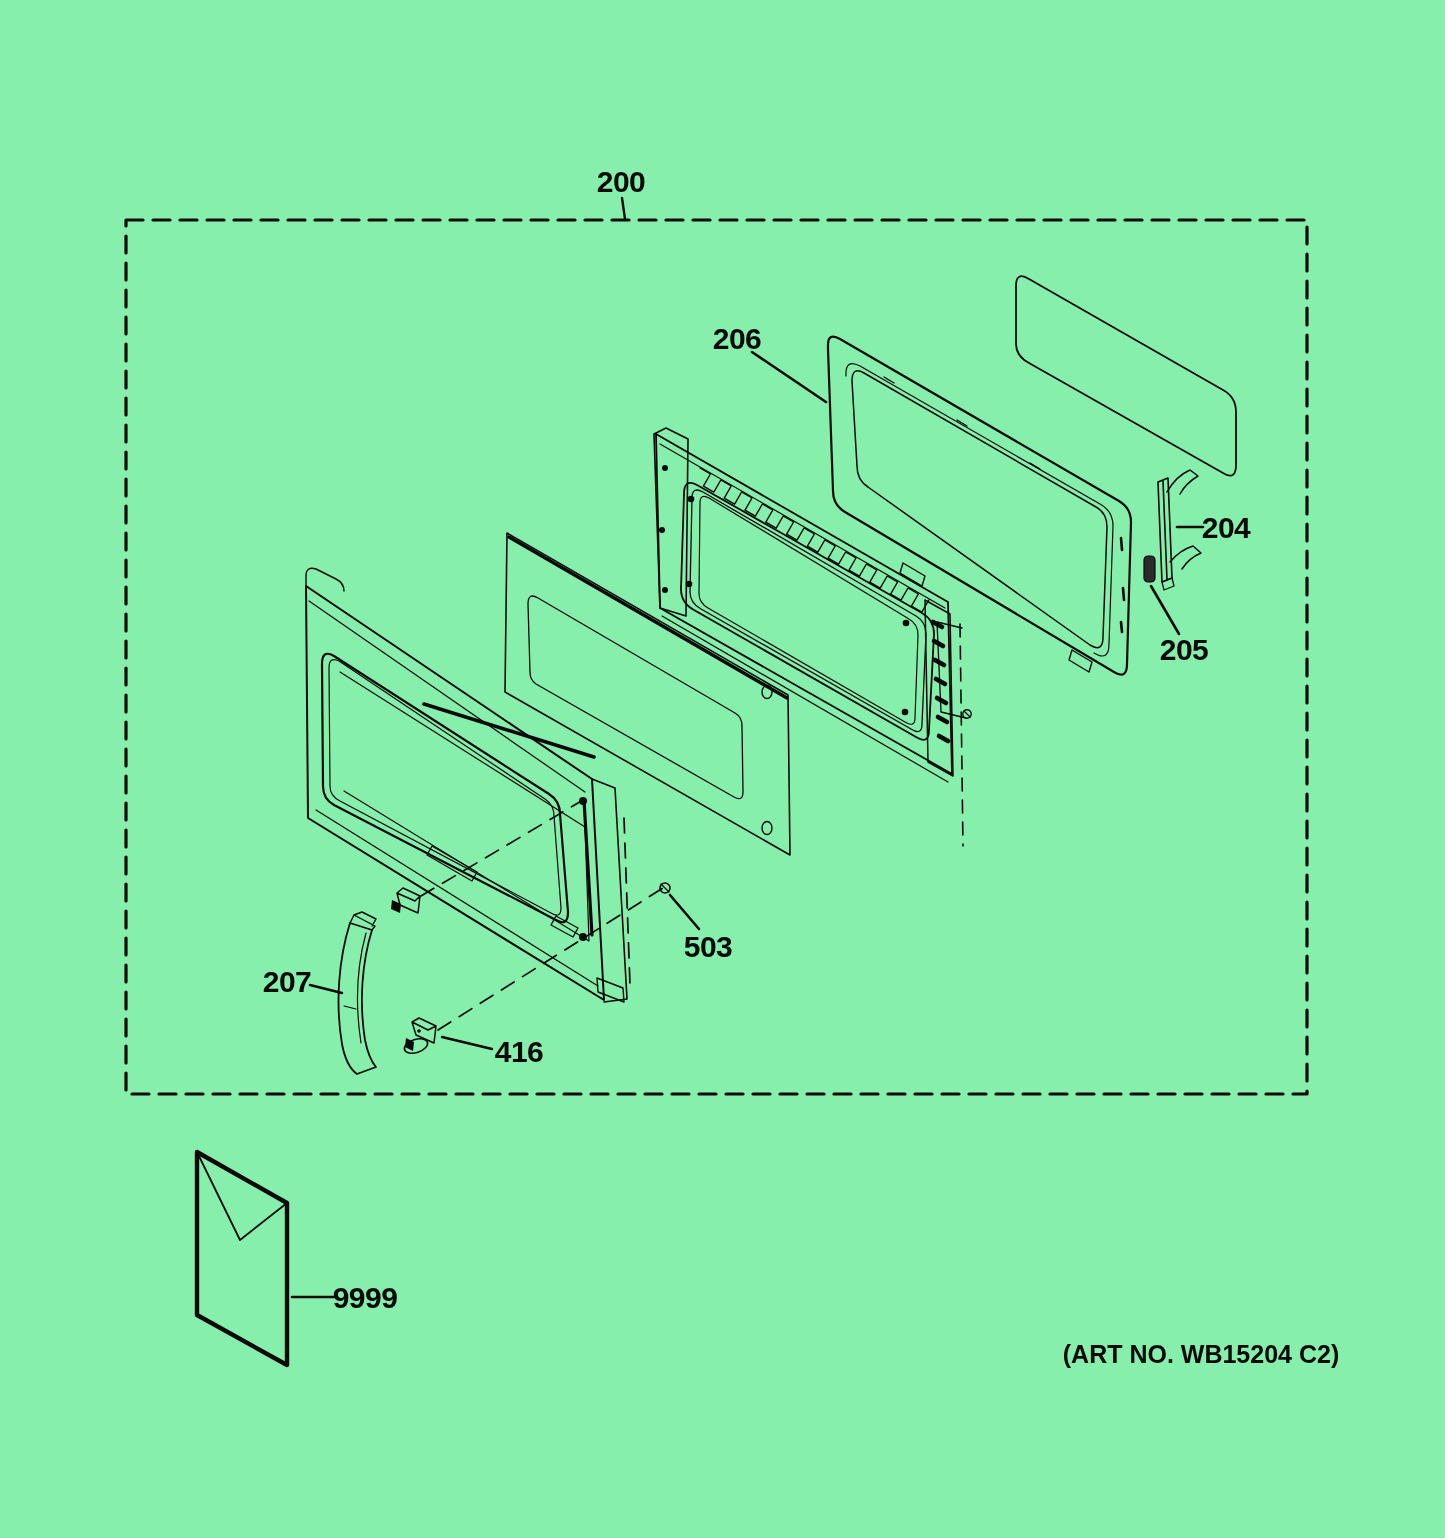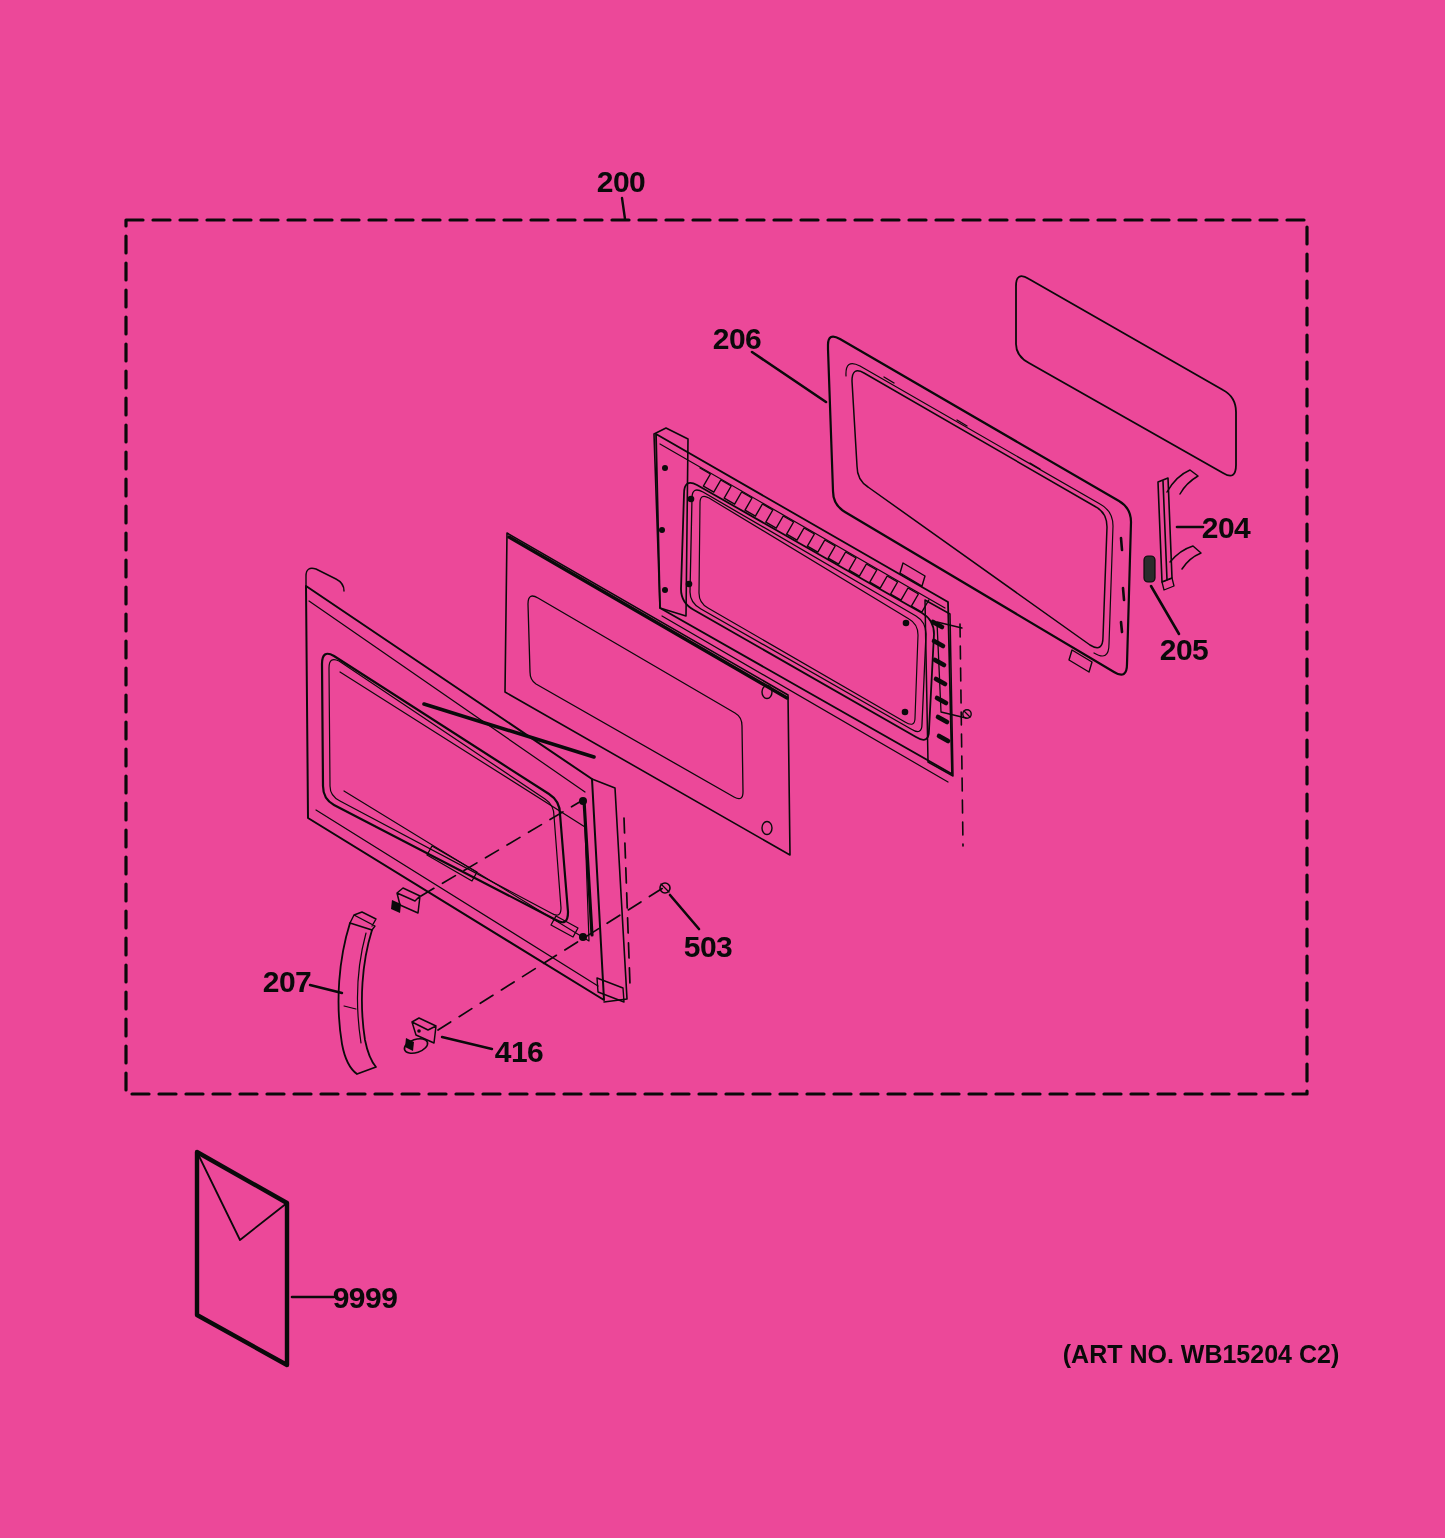--- a/index.html
+++ b/index.html
@@ -1,16 +1,16 @@
 <!DOCTYPE html>
 <html><head>
 <meta charset="utf-8">
 <style>
   html,body{margin:0;padding:0;background:#ffffff;}
-  .canvas{position:relative;width:1445px;height:1538px;background:#ec4899;overflow:hidden;
+  .canvas{position:relative;width:1445px;height:1538px;background:#86efac;overflow:hidden;
           font-family:"Liberation Sans", sans-serif;}
   svg{display:block;}
   text.part-label{font-family:"Liberation Sans", sans-serif;font-weight:bold;font-size:30px;
                   fill:#0a0a0a;letter-spacing:-0.5px;}
   text.art-note{font-family:"Liberation Sans", sans-serif;font-weight:bold;font-size:25px;fill:#0a0a0a;}
   .ln{stroke:#0a0a0a;fill:none;stroke-linecap:round;stroke-linejoin:round;}
 </style>
 </head>
 <body>
 

